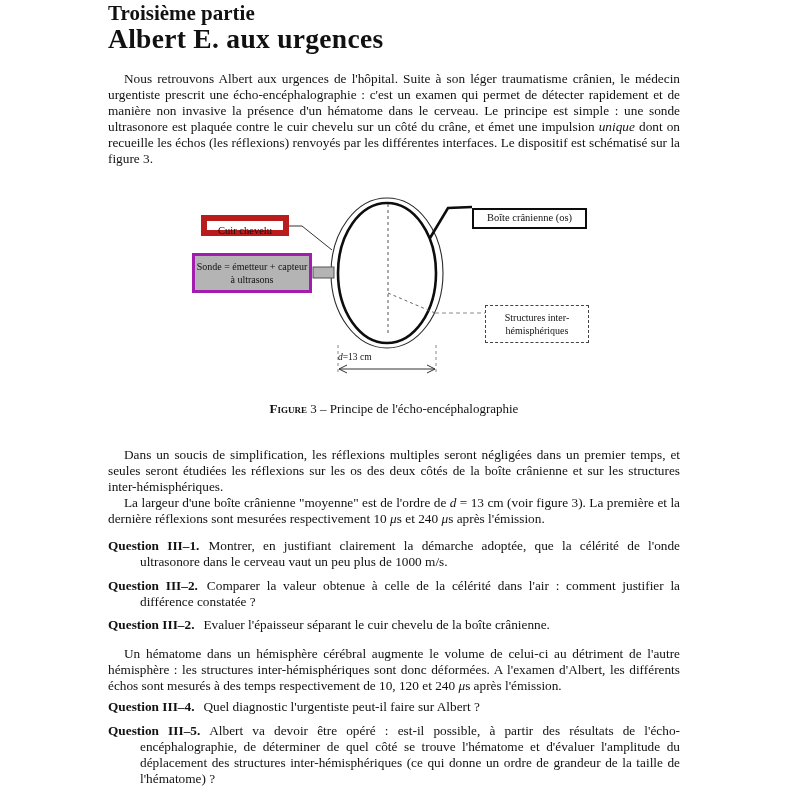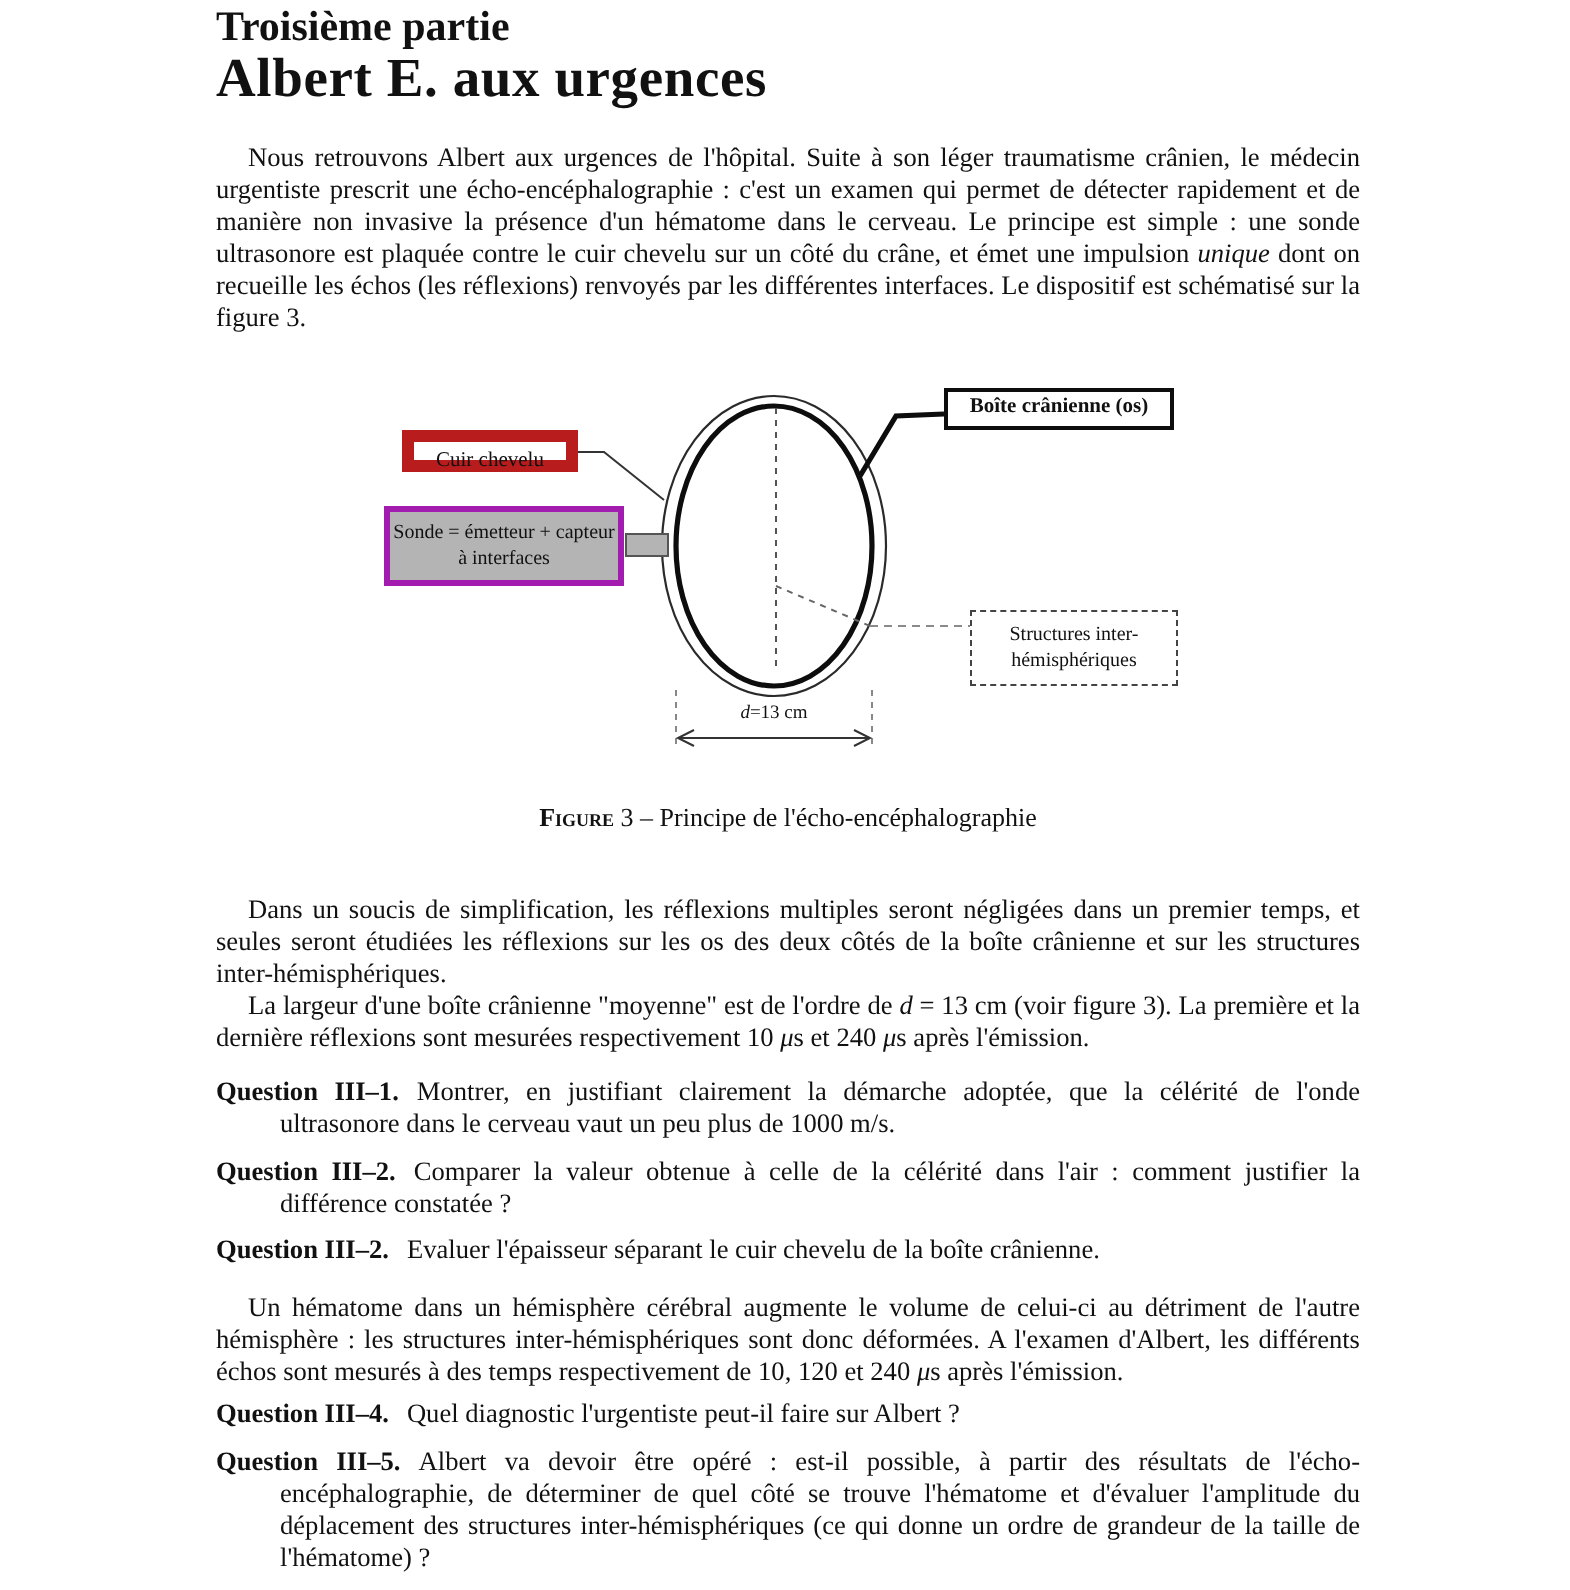--- a/index.html
+++ b/index.html
@@ -20,30 +20,30 @@
   .qlabel { font-weight:bold; margin-right:9px; }
   .caption { top:401px; text-align:center; font-size:13px; }
 
   
   .figure { position:absolute; left:180px; top:188px; width:430px; height:210px; }
   .figure svg { position:absolute; left:0; top:0; }
   .lblbox { position:absolute; text-align:center; background:#fff; color:#111;
             font-size:10.5px; }
   .box-cuir { left:21px; top:27px; width:88px; height:21px;
               border:6px solid #b91c1c; line-height:19px; }
-  .box-boite { left:292px; top:6px; width:115px; height:21px;
-               border:2.5px solid #0d0d0d; line-height:15px;font-weight:bold; }
+  .box-boite { left:292px; top:20px; width:115px; height:21px;
+               border:2.5px solid #0d0d0d; line-height:15px; }
   .box-sonde { left:12px; top:65px; width:120px; height:40px;
                border:3px solid #a21caf; background:#b4b4b4; font-size:10px;
                line-height:13px; display:flex; flex-direction:column; justify-content:center; }
   .box-structures { left:305px; top:117px; width:104px; height:38px;
                     border:1px dashed #444; font-size:10px; line-height:13px;
                     display:flex; flex-direction:column; justify-content:center; }
   .dlabel { position:absolute; left:158px; top:164px; width:98px;
-            text-align:center; font-size:9.5px; }
+            font-size:9.5px; }
 </style>
 </head>
 <body>
 
 <div class="abs part-label">Troisième partie</div>
 
 <h1 class="abs doc-title">Albert E. aux urgences</h1>
 
 <p class="abs body-par indent" style="top:71px"><span>Nous retrouvons Albert aux urgences de l'hôpital. Suite à son léger traumatisme crânien, le médecin urgentiste prescrit une écho-encéphalographie : c'est un examen qui permet de détecter rapidement et de manière non invasive la présence d'un hématome dans le cerveau. Le principe est simple : une sonde ultrasonore est plaquée contre le cuir chevelu sur un côté du crâne, et émet une impulsion </span><span class="seg-i">unique</span><span> dont on recueille les échos (les réflexions) renvoyés par les différentes interfaces. Le dispositif est schématisé sur la figure 3.</span></p>
 
@@ -72,21 +72,21 @@
     <polyline points="167,177 159,181 167,185" fill="none" stroke="#333" stroke-width="1"></polyline>
     <polyline points="247,177 255,181 247,185" fill="none" stroke="#333" stroke-width="1"></polyline>
   </svg>
 
   <div class="lblbox box-cuir">Cuir chevelu</div>
 
   <div class="lblbox box-boite">Boîte crânienne (os)</div>
 
   <div class="lblbox box-sonde">
     <div>Sonde = émetteur + capteur</div>
-    <div>à interfaces</div>
+    <div>à ultrasons</div>
   </div>
 
   <div class="lblbox box-structures">
     <div>Structures inter-</div>
     <div>hémisphériques</div>
   </div>
 
   <div class="dlabel"><span class="seg-i">d</span><span>=13 cm</span></div>
 </div>
 

